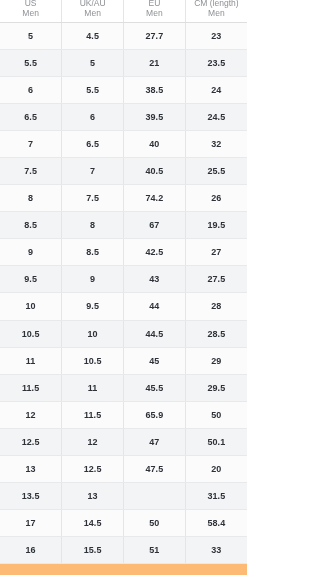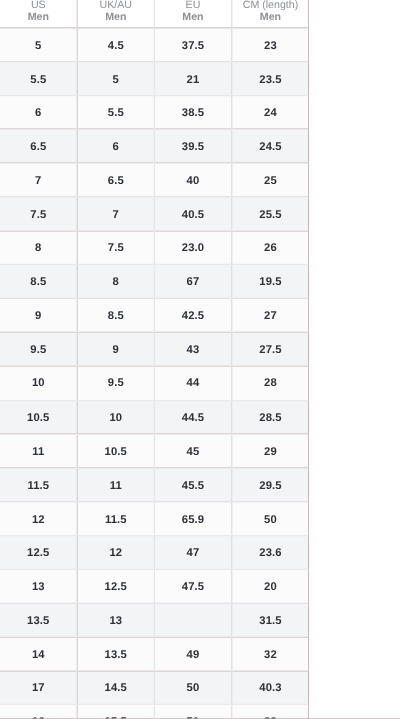--- a/index.html
+++ b/index.html
@@ -10,21 +10,21 @@
     overflow: hidden;
     background: #ffffff;
     font-family: "Liberation Sans", sans-serif;
   }
 
   #size-chart {
     width: 247px;
     height: 575px;
     position: relative;
     overflow: hidden;
-    background: #7f1d1d;
+    background: #fdba74;
   }
 
   table.size-table {
     width: 247px;
     border-collapse: collapse;
     table-layout: fixed;
     
     margin-top: -9px;
   }
 
@@ -40,21 +40,21 @@
     line-height: 10.5px;
     color: #8d9095;
     background: #ffffff;
     border-right: 1px solid #e4e5e7;
     border-bottom: 1px solid #dcdee0;
     white-space: nowrap;
   }
   thead th:last-child { border-right: none; }
 
   thead th .unit { display: block; }
-  thead th .gender { display: block; font-weight: bold; }
+  thead th .gender { display: block; }
 
   tbody td {
     height: 27.1px;
     text-align: center;
     vertical-align: middle;
     font-size: 9px;
     font-weight: 700;
     color: #2e3238;
     border-right: 1px solid #e4e5e7;
     border-bottom: 1px solid #e8e9eb;
@@ -93,21 +93,21 @@
         <th>
           <span class="unit">CM (length)</span>
           <span class="gender">Men</span>
         </th>
       </tr>
     </thead>
     <tbody id="size-rows">
         <tr>
           <td>5</td>
           <td>4.5</td>
-          <td>37.5</td>
+          <td>27.7</td>
           <td>23</td>
         </tr>
         <tr>
           <td>5.5</td>
           <td>5</td>
           <td>21</td>
           <td>23.5</td>
         </tr>
         <tr>
           <td>6</td>
@@ -118,32 +118,32 @@
         <tr>
           <td>6.5</td>
           <td>6</td>
           <td>39.5</td>
           <td>24.5</td>
         </tr>
         <tr>
           <td>7</td>
           <td>6.5</td>
           <td>40</td>
-          <td>25</td>
+          <td>32</td>
         </tr>
         <tr>
           <td>7.5</td>
           <td>7</td>
           <td>40.5</td>
           <td>25.5</td>
         </tr>
         <tr>
           <td>8</td>
           <td>7.5</td>
-          <td>23.0</td>
+          <td>74.2</td>
           <td>26</td>
         </tr>
         <tr>
           <td>8.5</td>
           <td>8</td>
           <td>67</td>
           <td>19.5</td>
         </tr>
         <tr>
           <td>9</td>
@@ -184,45 +184,39 @@
         <tr>
           <td>12</td>
           <td>11.5</td>
           <td>65.9</td>
           <td>50</td>
         </tr>
         <tr>
           <td>12.5</td>
           <td>12</td>
           <td>47</td>
-          <td>23.6</td>
+          <td>50.1</td>
         </tr>
         <tr>
           <td>13</td>
           <td>12.5</td>
           <td>47.5</td>
           <td>20</td>
         </tr>
         <tr>
           <td>13.5</td>
           <td>13</td>
           <td></td>
           <td>31.5</td>
         </tr>
         <tr>
-          <td>14</td>
-          <td>13.5</td>
-          <td>49</td>
-          <td>32</td>
-        </tr>
-        <tr>
           <td>17</td>
           <td>14.5</td>
           <td>50</td>
-          <td>40.3</td>
+          <td>58.4</td>
         </tr>
         <tr>
           <td>16</td>
           <td>15.5</td>
           <td>51</td>
           <td>33</td>
         </tr>
       </tbody>
   </table>
 </div>

